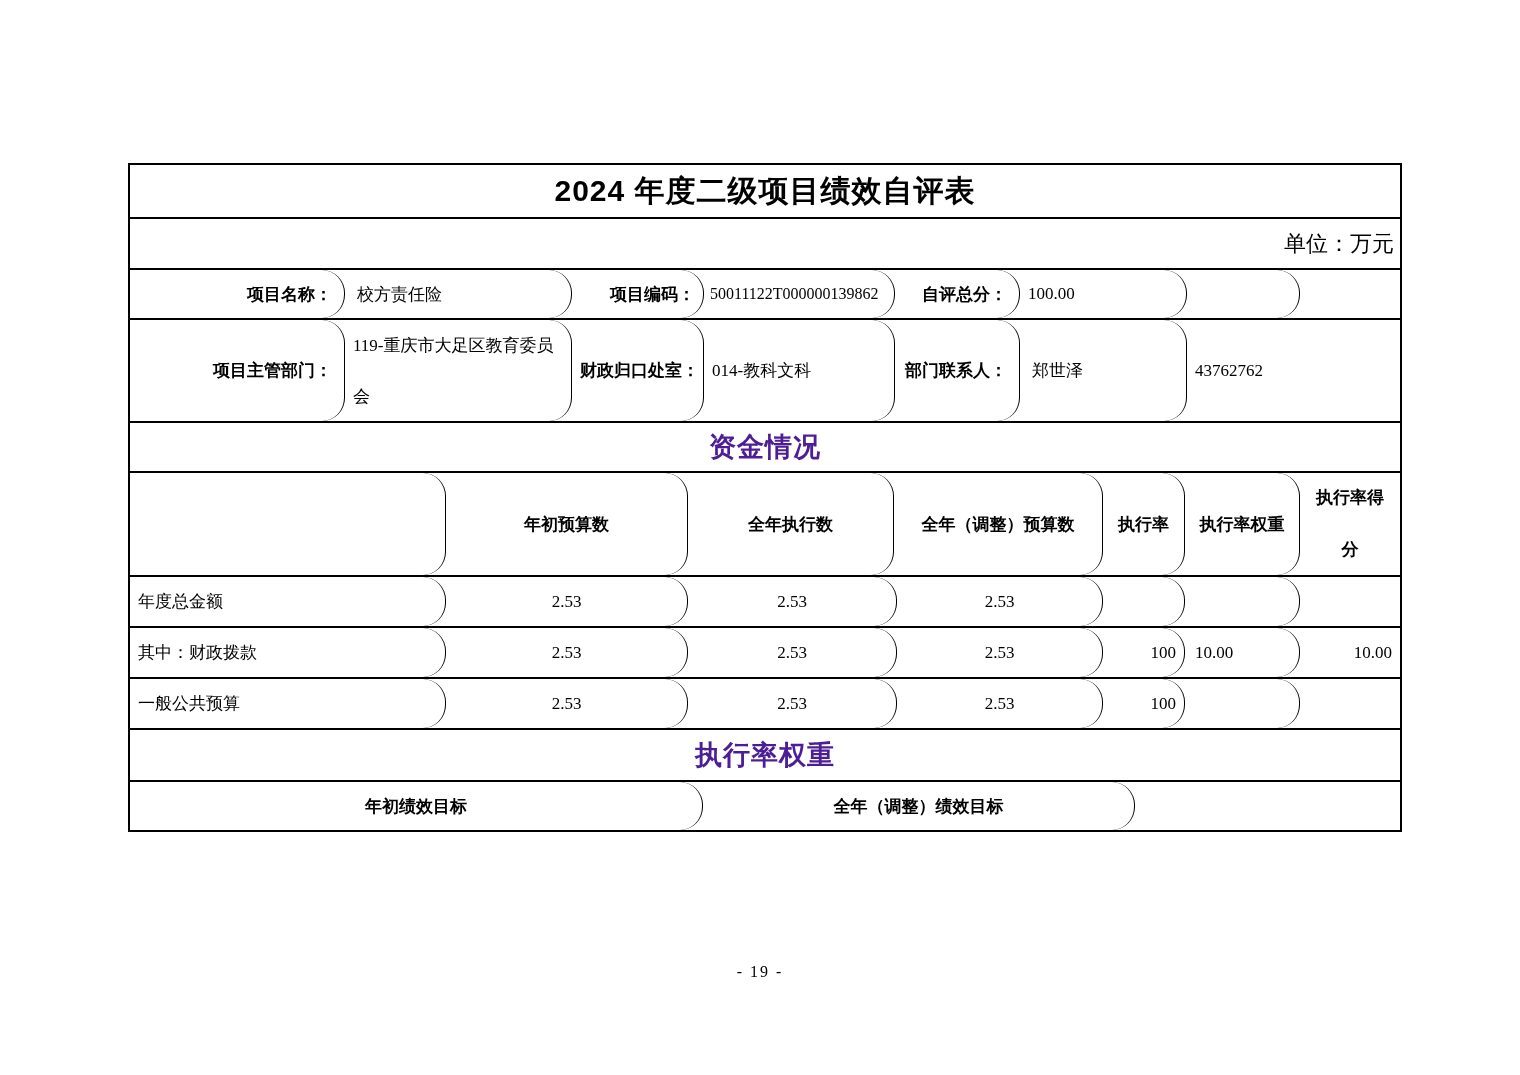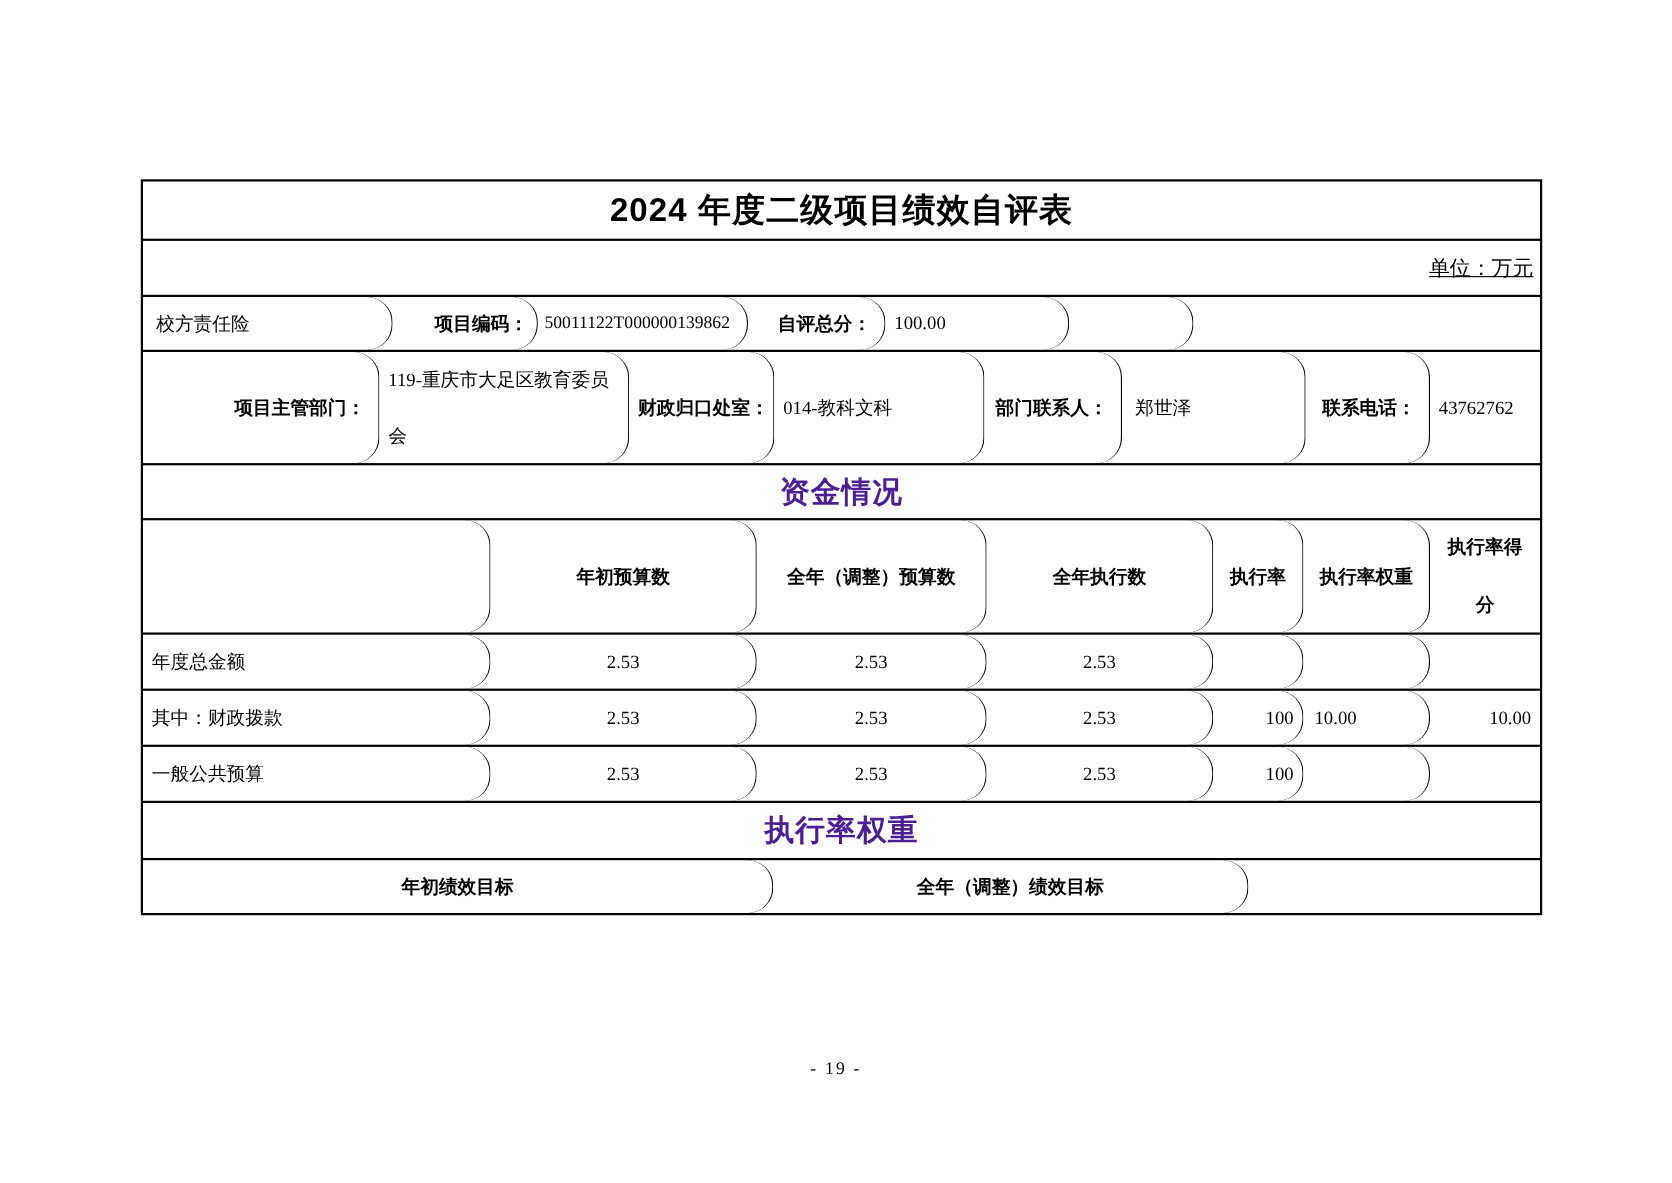--- a/index.html
+++ b/index.html
@@ -39,21 +39,21 @@
   .w5{flex:0 0 125px;} .w6{flex:0 0 167px;} .w7{flex:0 0 113px;} .w8{flex:0 0 100px;}
   
   .f1{flex:0 0 316px;} .f2{flex:0 0 242px;} .f3{flex:0 0 209px;} .f4{flex:0 0 206px;}
   .f5{flex:0 0 82px;} .f6{flex:0 0 115px;} .f7{flex:0 0 100px;}
   
   .g1{flex:0 0 573px;} .g2{flex:0 0 432px;} .g3{flex:0 0 265px;}
   .title-text{
     font-family:"Liberation Sans","DejaVu Sans",sans-serif;
     font-weight:bold;font-size:30px;letter-spacing:1px;
   }
-  .unit-text{font-size:19px;text-decoration:underline;}
+  .unit-text{font-size:22px;}
   .section-text{
     font-family:"Liberation Sans","DejaVu Sans",sans-serif;
     font-weight:bold;font-size:27px;color:#4c1d95;letter-spacing:1px;
   }
   .wrap2{line-height:51px;width:206px;}
   .wrap-score{line-height:52px;width:78px;text-align:center;}
   .pl6{padding-left:6px;} .pl8{padding-left:8px;} .pl10{padding-left:10px;} .pl12{padding-left:12px;}
   .pr4{padding-right:4px;} .pr6{padding-right:6px;} .pr8{padding-right:8px;} .pr12{padding-right:12px;}
   .fs16{font-size:16px;}
   .page-number{
@@ -72,53 +72,53 @@
     </div>
   </div>
 
   <div class="row r-unit">
     <div class="cell full rightal pr6">
       <span class="unit-text">单位：万元</span>
     </div>
   </div>
 
   <div class="row r-info1">
+    <div class="cell w1 lbl rightal pr12">项目名称：</div>
     <div class="cell w2 leftal pl12">校方责任险</div>
     <div class="cell w3 lbl rightal pr8">项目编码：</div>
     <div class="cell w4 leftal pl6 fs16">50011122T000000139862</div>
     <div class="cell w5 lbl rightal pr12">自评总分：</div>
     <div class="cell w6 leftal pl8">100.00</div>
     <div class="cell w7"></div>
     <div class="cell w8 endc"></div>
   </div>
 
   <div class="row r-info2">
     <div class="cell w1 lbl rightal pr12">项目主管部门：</div>
     <div class="cell w2 leftal pl8">
       <span class="wrap2">119-重庆市大足区教育委员会</span>
     </div>
     <div class="cell w3 lbl rightal pr4">财政归口处室：</div>
     <div class="cell w4 leftal pl8">014-教科文科</div>
     <div class="cell w5 lbl rightal pr12">部门联系人：</div>
     <div class="cell w6 leftal pl12">郑世泽</div>
-    <div class="cell w7 lbl rightal pr12">联系电话：</div>
     <div class="cell w8 endc leftal pl8">43762762</div>
   </div>
 
   <div class="row r-sec1">
     <div class="cell full center">
       <span class="section-text">资金情况</span>
     </div>
   </div>
 
   <div class="row r-fhead">
     <div class="cell f1"></div>
     <div class="cell f2 hd center">年初预算数</div>
+    <div class="cell f4 hd center">全年执行数</div>
     <div class="cell f3 hd center">全年（调整）预算数</div>
-    <div class="cell f4 hd center">全年执行数</div>
     <div class="cell f5 hd center">执行率</div>
     <div class="cell f6 hd center">执行率权重</div>
     <div class="cell f7 endc hd center">
       <span class="wrap-score">执行率得分</span>
     </div>
   </div>
 
   <div class="row r-data">
     <div class="cell f1 leftal pl8">年度总金额</div>
     <div class="cell f2 center">2.53</div>

